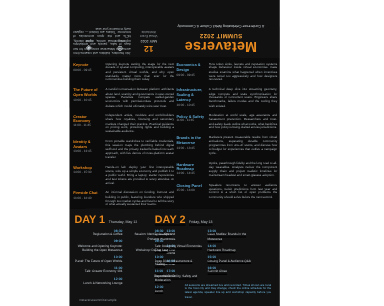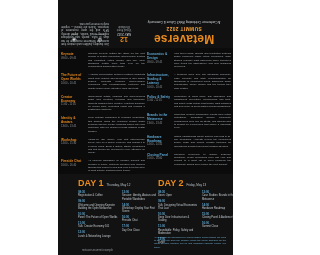--- a/index.html
+++ b/index.html
@@ -94,22 +94,22 @@
   }
   .lab-orange .t{ color:#e98a1f; }
   .lab-blue   .t{ color:#5fa8d3; }
 
   
   .days{
     position:absolute; left:0; top:174px; width:175px; height:81px;
     background:#121212;
   }
   .day{ position:absolute; top:5px; width:84px; }
-  .day-1{ left:20px; }
-  .day-2{ left:100px; }
+  .day-1{ left:4px;text-align:right; }
+  .day-2{ left:71px;text-decoration:underline; }
   .day-hd{ display:flex; align-items:baseline; gap:3px; margin-bottom:3px;}
   .day-hd .n{ color:#e98a1f; font-weight:bold; font-size:9px; line-height:9px;}
   .day-hd .dt{ color:#b9c2c7; font-size:3px; }
 
   .day-cols{ display:flex; gap:4px; }
   .day-cols .dc{ flex:1; }
   .slot{ margin-bottom:2.5px; }
   .slot .tm{ color:#5fa8d3; font-size:2.8px; font-weight:bold; line-height:3.4px;}
   .slot .ti{ color:#c3cacf; font-size:2.6px; line-height:3.3px; }
 

